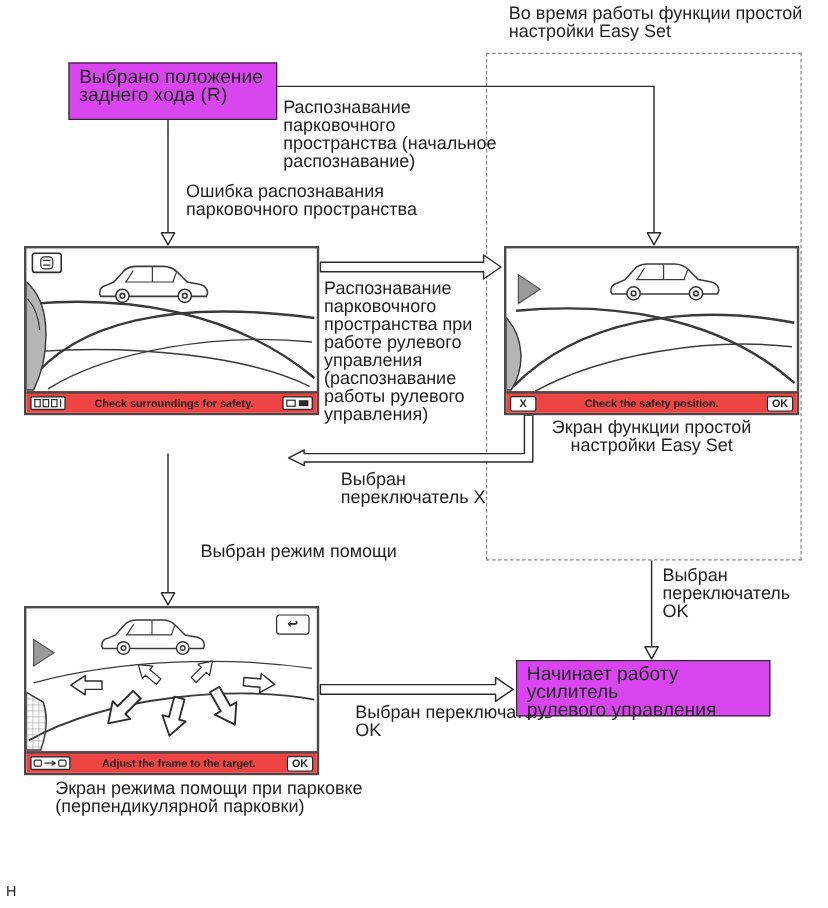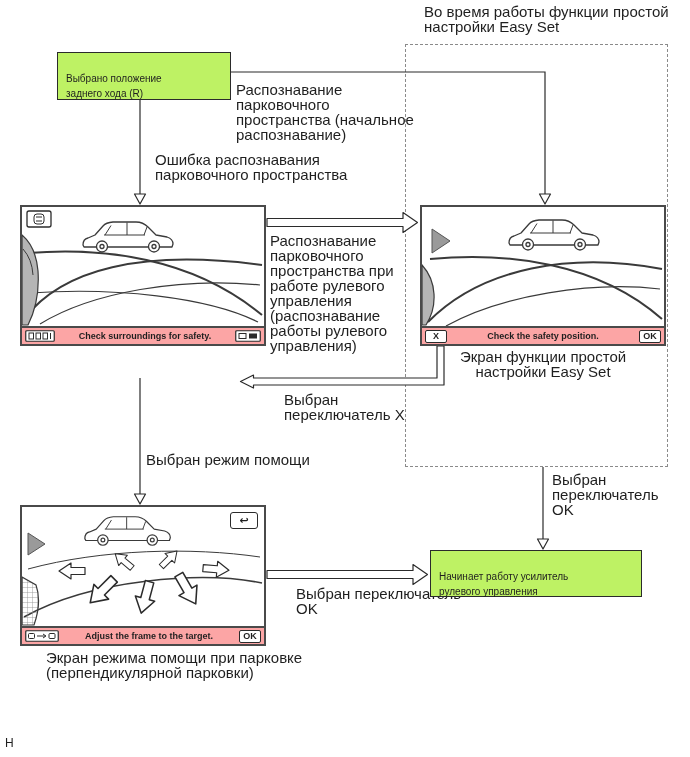--- a/index.html
+++ b/index.html
@@ -1,28 +1,28 @@
 <!DOCTYPE html>
 <html><head>
 <meta charset="utf-8">
 <style>
   html,body{margin:0;padding:0;background:#fff;}
   .page{position:relative;width:690px;height:757px;background:#fff;overflow:hidden;
         font-family:"Liberation Sans","DejaVu Sans",sans-serif;color:#1f1f1f;}
   .lbl{position:absolute;font-size:15px;line-height:15px;white-space:pre-line;z-index:2;}
   .ctr{text-align:center;}
-  .box{position:absolute;border:1px solid #2b2b2b;background:#bef264;box-sizing:border-box;
-       padding:18px 8px;font-size:10px;line-height:15px;white-space:pre-line;z-index:2;}
+  .box{position:absolute;border:1px solid #2b2b2b;background:#d946ef;box-sizing:border-box;
+       padding:4px 8px;font-size:16px;line-height:15px;white-space:pre-line;z-index:2;}
   .dashed{position:absolute;border:1px dashed #8a8a8a;box-sizing:border-box;z-index:0;}
   #connectors{position:absolute;left:0;top:0;z-index:1;}
   .screen{position:absolute;width:246px;height:141px;border:2px solid #4a4a4a;background:#fff;
           box-sizing:border-box;z-index:3;}
   .screen svg.art{display:block;}
   .bar{position:absolute;left:0;right:0;bottom:0;height:18px;border-top:2px solid #4a4a4a;
-       display:flex;align-items:center;gap:4px;padding:0 3px;box-sizing:border-box;background:#fca5a5;}
+       display:flex;align-items:center;gap:4px;padding:0 3px;box-sizing:border-box;background:#ef4444;}
   .cap{flex:1;text-align:center;font-size:9px;font-weight:bold;white-space:nowrap;overflow:hidden;}
   .btn{border:1.5px solid #2b2b2b;border-radius:2px;font-size:9px;font-weight:bold;
        min-width:22px;text-align:center;padding:0 3px;line-height:11px;background:#fff;box-sizing:border-box;}
   .ret-btn{position:absolute;top:5px;right:6px;width:26px;height:15px;border:1.5px solid #2b2b2b;
        border-radius:3px;display:flex;align-items:center;justify-content:center;
        font-size:11px;font-weight:bold;line-height:1;background:#fff;z-index:4;}
   .footnote{position:absolute;left:5px;top:736px;font-size:12px;}
 </style>
 </head>
 <body>
@@ -63,21 +63,21 @@
   <div class="lbl" style="left:270px;top:233px;">Распознавание
 парковочного
 пространства при
 работе рулевого
 управления
 (распознавание
 работы рулевого
 управления)</div>
   <div class="lbl" style="left:284px;top:392px;">Выбран
 переключатель X</div>
-  <div class="lbl" style="left:146px;top:452px;">Выбран режим помощи</div>
+  <div class="lbl" style="left:167px;top:452px;">Выбран режим помощи</div>
   <div class="lbl" style="left:552px;top:472px;">Выбран
 переключатель
 OK</div>
   <div class="lbl" style="left:296px;top:586px;">Выбран переключатель
 OK</div>
 
   <div class="screen" style="left:20px;top:205px;">
     <svg class="art" width="242" height="119" viewBox="0 0 242 119">
       <g fill="none" stroke="#3a3a3a">
         <path d="M2,112 C40,62 120,42 240,58" stroke-width="2"></path>

